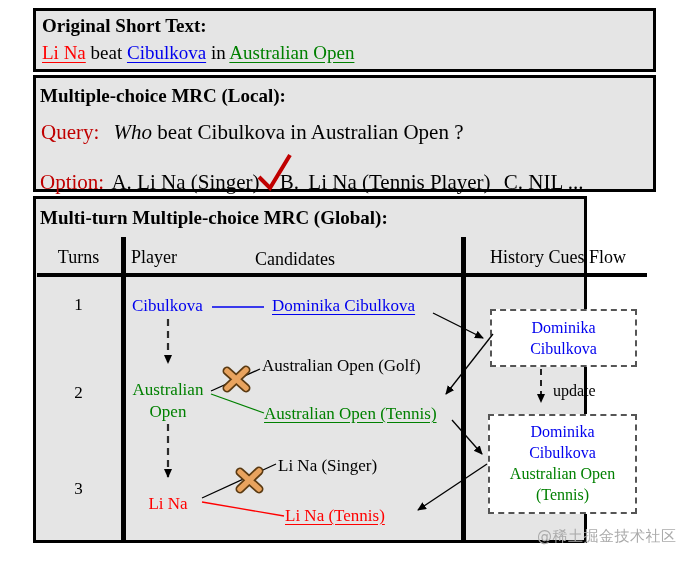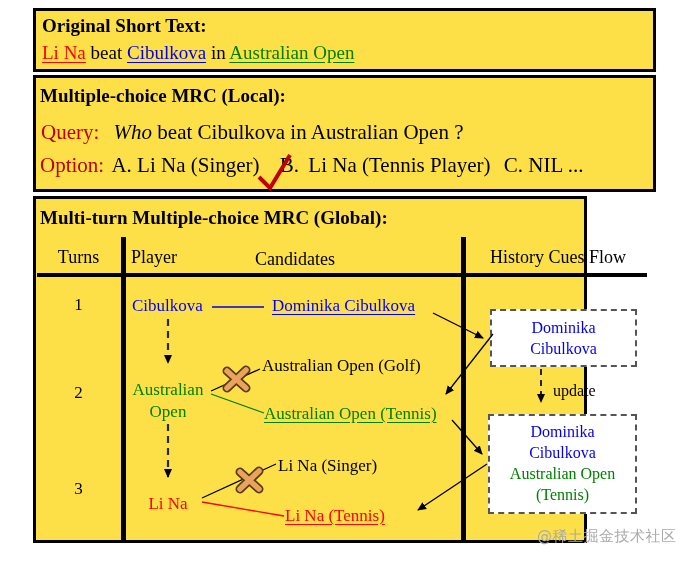--- a/index.html
+++ b/index.html
@@ -1,21 +1,21 @@
 <!DOCTYPE html>
 <html><head>
 <meta charset="utf-8">
 <style>
   html,body{margin:0;padding:0;background:#fff;}
   #canvas{
     position:relative;width:688px;height:561px;background:#fff;overflow:hidden;
     font-family:"Liberation Serif","DejaVu Serif",serif;color:#000;
   }
   .abs{position:absolute;}
-  .panel{position:absolute;border:3px solid #000;background:#fde047;box-sizing:border-box;}
+  .panel{position:absolute;border:3px solid #000;background:#e5e5e5;box-sizing:border-box;}
   .ptitle{position:absolute;font-weight:bold;font-size:19px;white-space:nowrap;}
   .line{white-space:nowrap;font-size:21px;}
   .big{font-size:19px;}
   .red{color:#FF0000;}
   .blue{color:#0000EE;}
   .green{color:#008000;}
   .crimson{color:#C00000;}
   .u{text-decoration:underline;text-underline-offset:3px;}
   .italic{font-style:italic;}
   .hdr{position:absolute;font-size:18px;white-space:nowrap;}
@@ -43,21 +43,21 @@
     </div>
   </div>
 
   <div class="panel" style="left:33px;top:75px;width:623px;height:117px;">
     <div class="ptitle" style="left:4px;top:7px;">Multiple-choice MRC (Local):</div>
     <div class="line abs" style="left:5px;top:42px;">
       <span class="crimson">Query:</span>
       <span class="italic" style="margin-left:9px;">Who</span>
       <span>beat Cibulkova in Australian Open ?</span>
     </div>
-    <div class="line abs" style="left:4px;top:75px;text-align:center;">
+    <div class="line abs" style="left:4px;top:92px;text-align:center;">
       <span class="crimson">Option:</span>
       <span style="margin-left:2px;">A. Li Na (Singer)</span>
       <span style="margin-left:15px;">B.</span>
       <span style="margin-left:4px;">Li Na (Tennis Player)</span>
       <span style="margin-left:8px;">C. NIL ...</span>
     </div>
   </div>
 
   <div class="panel" style="left:33px;top:196px;width:554px;height:347px;">
     <div class="ptitle" style="left:4px;top:8px;">Multi-turn Multiple-choice MRC (Global):</div>

